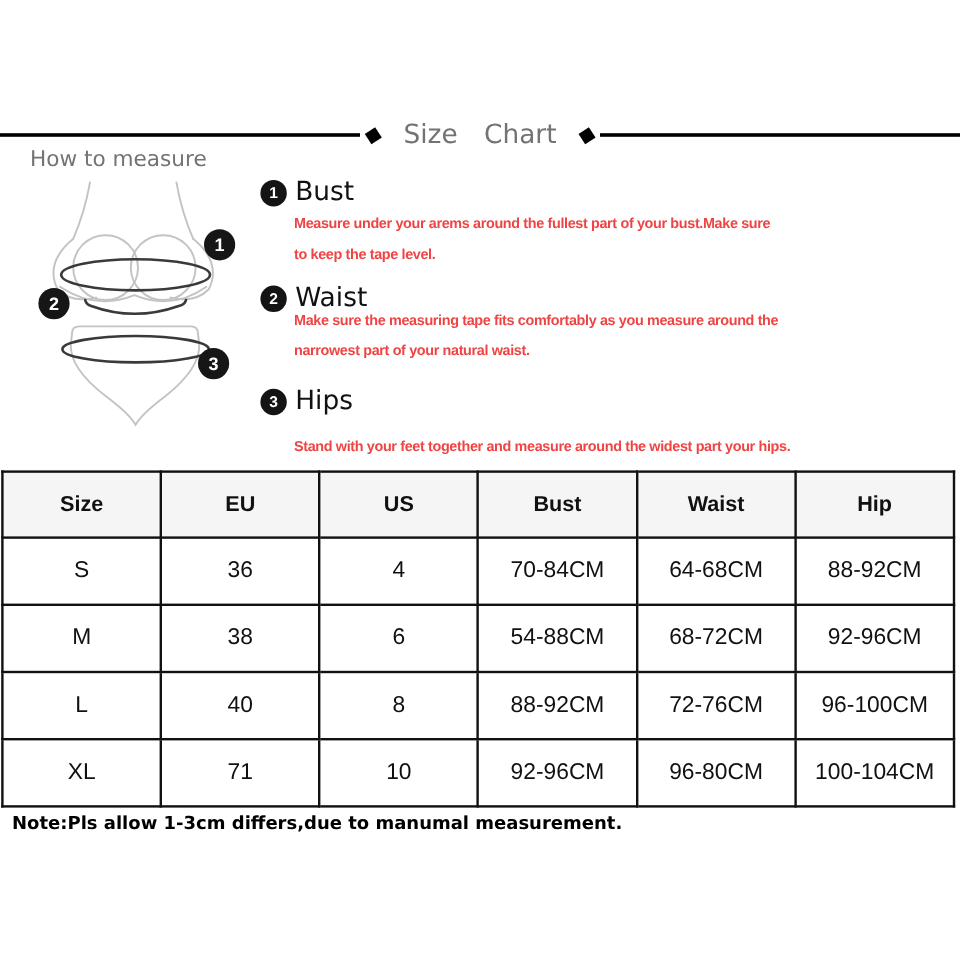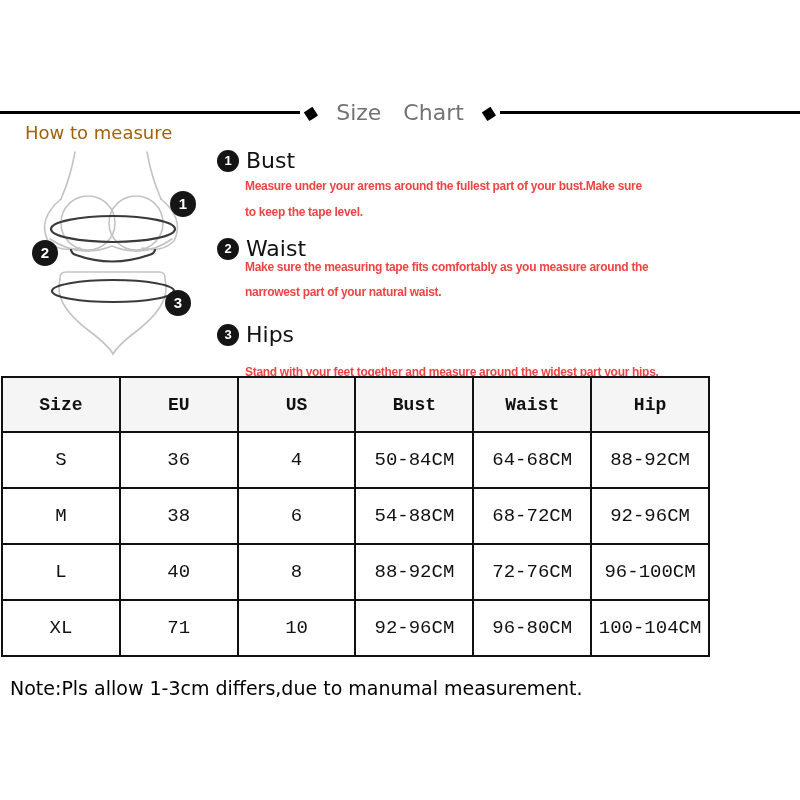--- a/index.html
+++ b/index.html
@@ -19,21 +19,21 @@
     display:inline-block;transform:rotate(12deg);
   }
   .page-title{
     font-family:"DejaVu Sans",sans-serif;font-size:22px;color:#737373;
     margin:0 14px;word-spacing:15px;white-space:nowrap;
   }
 
   
   .howto{
     position:absolute;left:25px;top:122px;
-    font-family:"DejaVu Sans",sans-serif;font-size:18px;color:#a16207;
+    font-family:"DejaVu Sans",sans-serif;font-size:18px;color:#737373;
   }
 
   
   .figure{position:absolute;left:20px;top:147px;width:200px;height:225px;}
   .garment{fill:none;stroke:#c3c3c3;stroke-width:1.6;stroke-linecap:round;}
   .tape{fill:none;stroke:#3a3a3a;stroke-width:2.2;stroke-linecap:round;}
   .marker-circle{fill:#161616;}
   .marker-num{
     fill:#ffffff;font-family:"Liberation Sans",sans-serif;
     font-size:15px;font-weight:bold;text-anchor:middle;
@@ -54,36 +54,37 @@
   .instr-line{
     position:absolute;left:28px;white-space:nowrap;
     font-size:12px;font-weight:700;letter-spacing:-0.3px;color:#ef4444;
   }
   .h1{top:0;}    .l1a{top:31px;} .l1b{top:57px;}
   .h2{top:88px;} .l2a{top:112px;}.l2b{top:137px;}
   .h3{top:174px;}.l3a{top:217px;}
 
   
   .size-table{
-    position:absolute;left:1px;top:376px;width:709px;
-    border-collapse:collapse;table-layout:fixed;font-family:Liberation Mono, monospace;
+    position:absolute;left:1px;top:392px;width:795px;
+    border-collapse:collapse;table-layout:fixed;
   }
   .size-table th,.size-table td{
     border:2px solid #111;text-align:center;vertical-align:middle;
   }
   .size-table th{
     height:51px;background:#f5f5f5;font-size:18px;font-weight:bold;color:#111;
   }
   .size-table td{height:52px;font-size:19px;font-weight:400;color:#111;}
 
   
   .note{
     position:absolute;left:10px;top:677px;
-    font-family:"DejaVu Sans",sans-serif;font-size:19px;color:#000;
+    font-family:"DejaVu Sans",sans-serif;font-size:15px;color:#000;
     white-space:nowrap;
+    font-weight:bold;
   }
 </style>
 </head>
 <body>
 
 <div class="canvas">
 
   <div class="title-band">
     <div class="title-rule"></div>
     <span class="diamond">◆</span>
@@ -161,21 +162,21 @@
         <th>Bust</th>
         <th>Waist</th>
         <th>Hip</th>
       </tr>
     </thead>
     <tbody>
       <tr>
         <td>S</td>
         <td>36</td>
         <td>4</td>
-        <td>50-84CM</td>
+        <td>70-84CM</td>
         <td>64-68CM</td>
         <td>88-92CM</td>
       </tr>
       <tr>
         <td>M</td>
         <td>38</td>
         <td>6</td>
         <td>54-88CM</td>
         <td>68-72CM</td>
         <td>92-96CM</td>

